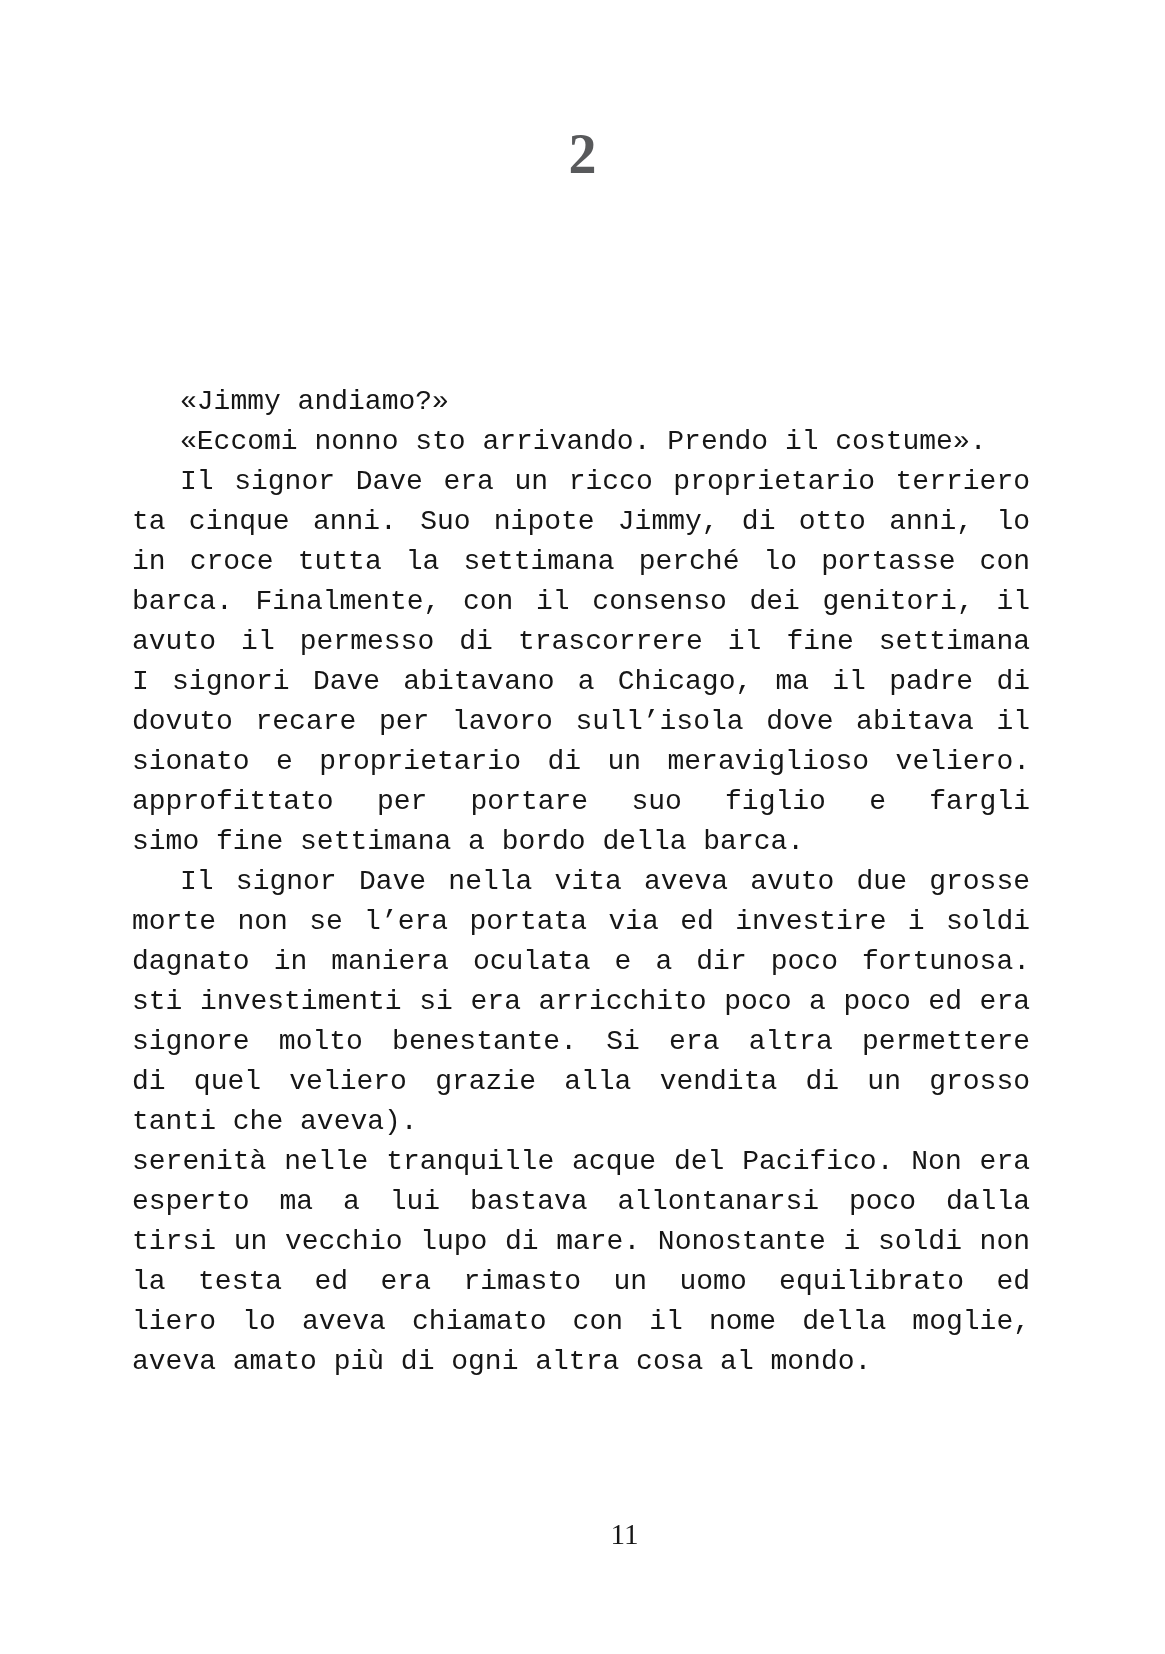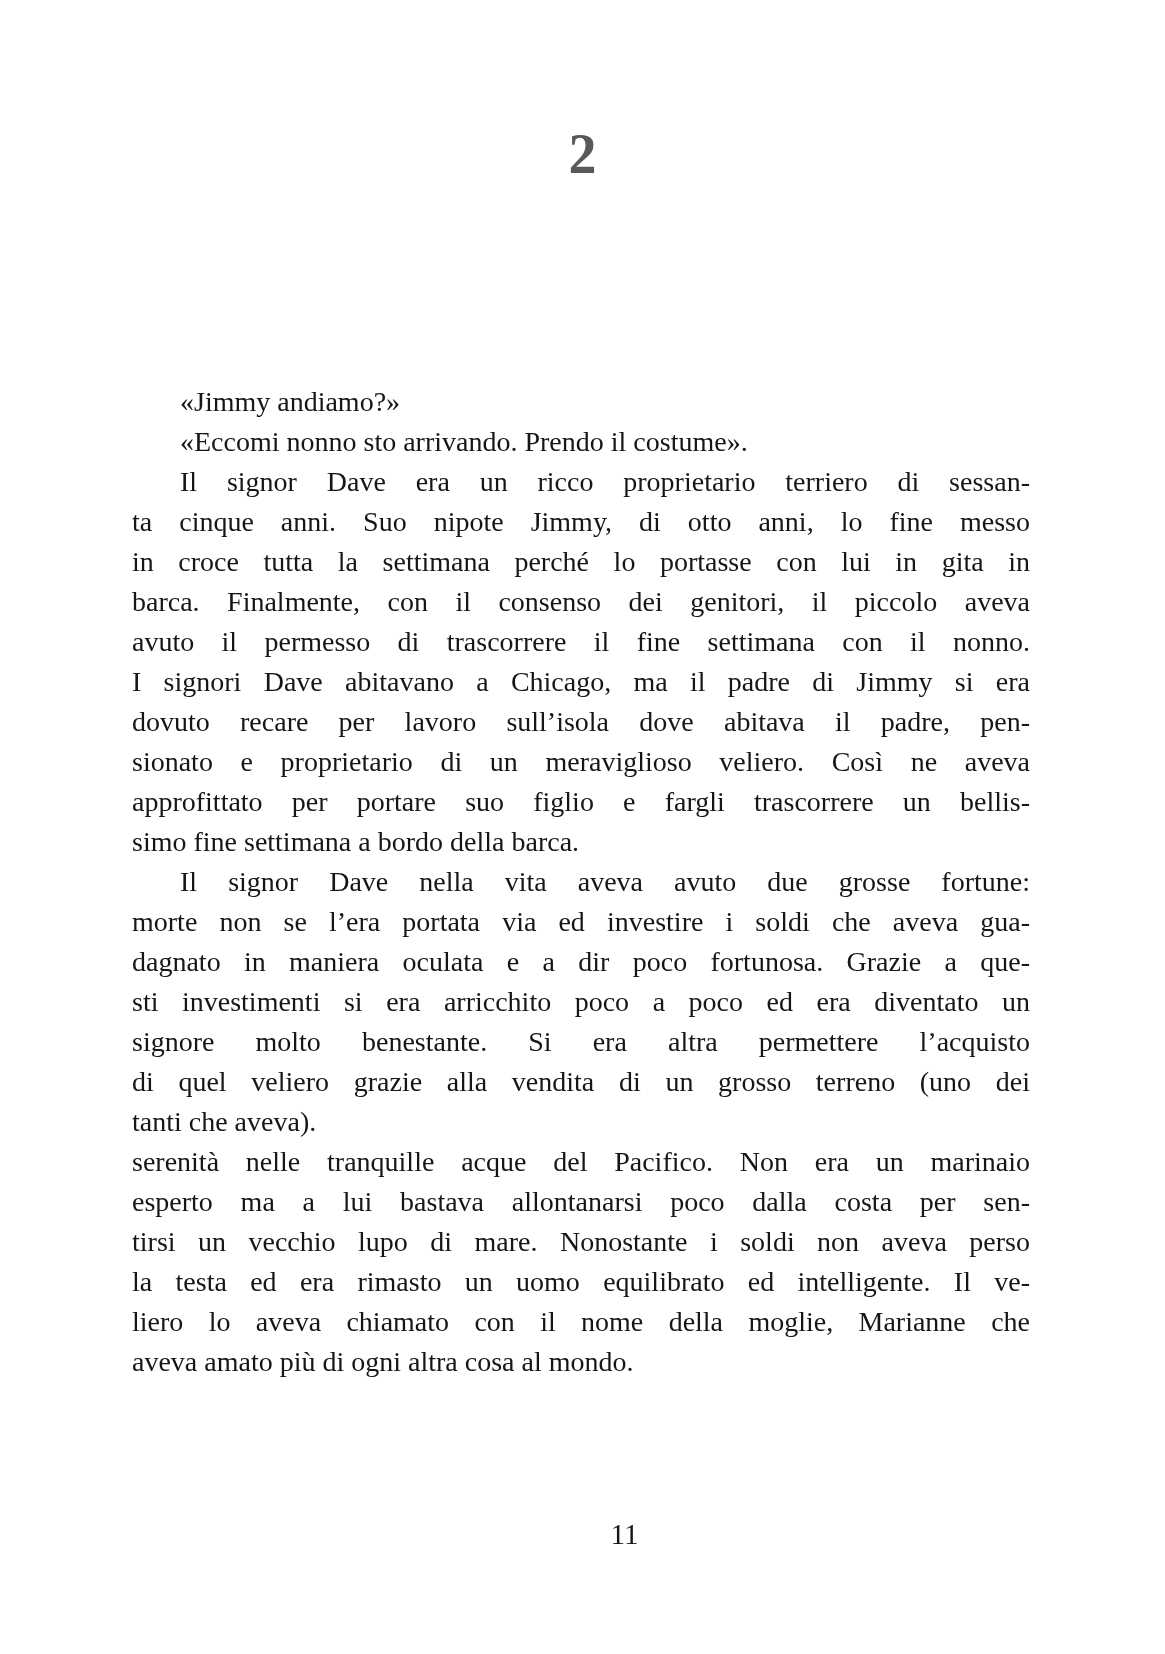--- a/index.html
+++ b/index.html
@@ -27,20 +27,21 @@
     color: #58595b;
   }
   .body-text {
     position: absolute;
     left: 132px;
     top: 382px;
     width: 898px;
     font-size: 28px;
     line-height: 40px;
     color: #161616;
+    font-family: Liberation Mono, monospace;
   }
   .line {
     height: 40px;
     overflow: hidden;
     text-align: justify;
     text-align-last: justify;
   }
   .line.par-start {
     text-indent: 48px;
   }

